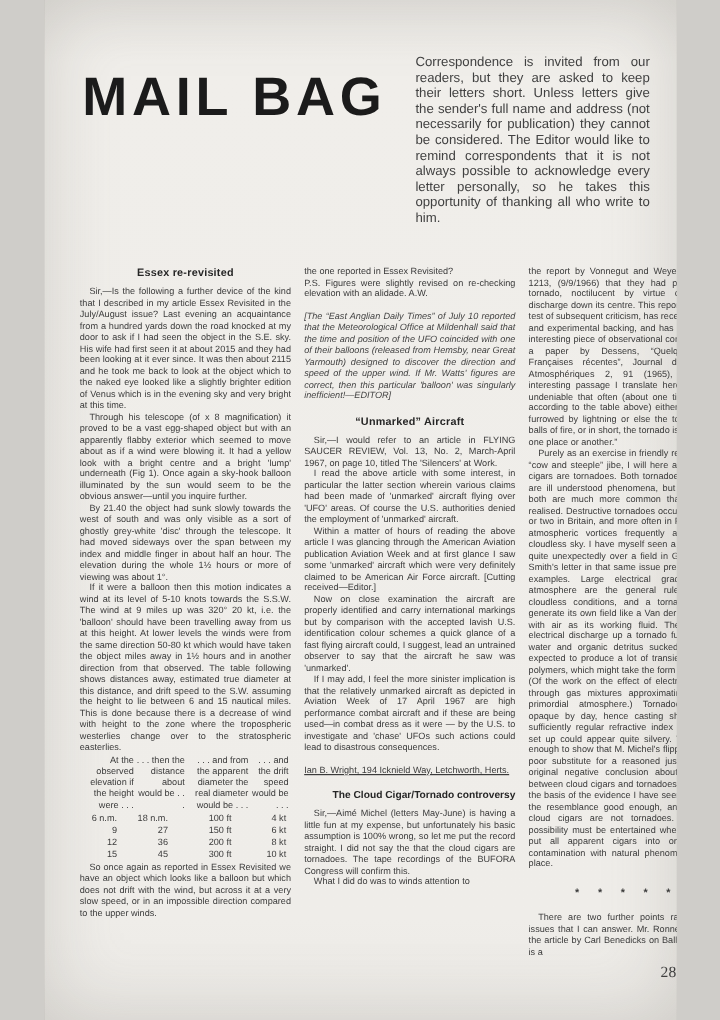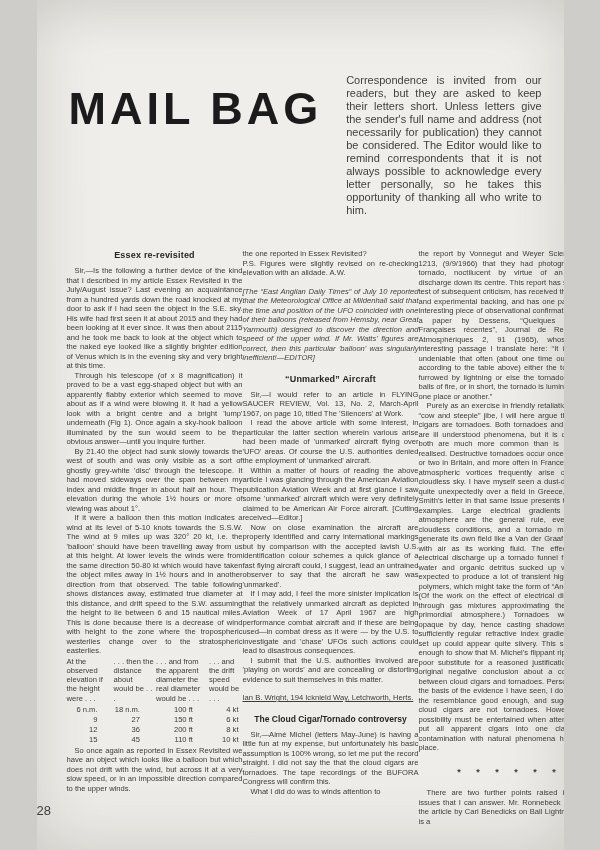--- a/index.html
+++ b/index.html
@@ -1,59 +1,59 @@
 <!DOCTYPE html>
 <html><head>
 <meta charset="utf-8">
 <style>
   html,body{margin:0;padding:0;background:#cfcdc9;}
   .page{
     width:527px;height:850px;box-sizing:border-box;position:relative;
     margin:0 auto;overflow:hidden;
     background:linear-gradient(180deg,#e9e7e3 0%,#f0eeea 6%,#efedE9 90%,#ebe9e5 100%);
     font-family:"Liberation Sans", sans-serif;color:#3b3b3b;
-    padding:72px 22px 0 30px;
+    padding:44px 22px 0 30px;
     box-shadow:inset 0 0 60px rgba(120,115,108,.25);
   }
   .masthead{display:flex;gap:24px;margin-bottom:32px;}
   .title{
     flex:0 0 238px;font-size:45px;line-height:1;font-weight:bold;color:#1b1b1b;
     letter-spacing:4px;margin:14px 0 0 2px;white-space:nowrap;
   }
   .intro{
     flex:1;font-size:11px;line-height:13px;text-align:justify;color:#414141;
     margin:2px 0 0 0;
   }
-  .columns{display:flex;}
+  .columns{display:flex;gap:11px;}
   .col{flex:0 0 176px;width:176px;font-size:7.6px;line-height:9.5px;text-align:justify;}
   .col p{margin:0;}
   .p{text-indent:8px;}
   h2{
     font-size:9px;line-height:11px;font-weight:bold;color:#262626;
     text-align:center;margin:11px 0 5px 0;letter-spacing:.2px;
   }
   h2.first{margin-top:1px;}
-  h2.left{text-align:center;font-size:8.5px;white-space:nowrap;letter-spacing:0;}
+  h2.left{text-align:right;font-size:8.5px;white-space:nowrap;letter-spacing:0;}
   .sig{margin-top:9px !important;}
   .editor-note{font-style:italic;margin-top:9px !important;color:#444;}
   .gap-top{margin-top:9px !important;text-decoration:underline;}
   table{width:100%;border-collapse:collapse;margin:1px 0 1px 0;}
   th{
-    font-size:7.6px;line-height:9.3px;font-weight:normal;text-align:left;
+    font-size:7.6px;line-height:9.3px;font-weight:normal;text-align:right;
     vertical-align:top;padding:0 2px 2px 0;
   }
   td{font-size:7.6px;line-height:10px;text-align:right;padding:0 16px 0 0;}
   td:last-child{padding-right:4px;}
   .stars{
     text-align:center;font-size:9px;font-weight:bold;letter-spacing:0;
     word-spacing:13px;margin:15px 0 11px 0;color:#3a3a3a;
   }
   .pagenum{
-    position:absolute;left:0;right:0;bottom:32px;text-align:left;
-    font-family:Liberation Sans, sans-serif;font-size:13px;color:#3f3f3f;
+    position:absolute;left:0;right:0;bottom:32px;text-align:right;
+    font-family:Liberation Serif, serif;font-size:13px;color:#3f3f3f;
   }
 </style>
 </head>
 <body>
 
 <div class="page">
 
   <header class="masthead">
     <div class="title">MAIL BAG</div>
     <p class="intro">Correspondence is invited from our readers, but they are asked to keep their letters short. Unless letters give the sender's full name and address (not necessarily for publication) they cannot be considered. The Editor would like to remind correspondents that it is not always possible to acknowledge every letter personally, so he takes this opportunity of thanking all who write to him.</p>
@@ -91,39 +91,38 @@
           </tr>
           <tr>
             <td>12</td>
             <td>36</td>
             <td>200 ft</td>
             <td>8 kt</td>
           </tr>
           <tr>
             <td>15</td>
             <td>45</td>
-            <td>110 ft</td>
+            <td>300 ft</td>
             <td>10 kt</td>
           </tr>
         </tbody>
       </table>
       <p class="p">So once again as reported in Essex Revisited we have an object which looks like a balloon but which does not drift with the wind, but across it at a very slow speed, or in an impossible direction compared to the upper winds.</p>
     </section>
 
     <section class="col">
       <p>the one reported in Essex Revisited?</p>
       <p>P.S. Figures were slightly revised on re-checking elevation with an alidade.  A.W.</p>
       <p class="editor-note">[The “East Anglian Daily Times” of July 10 reported that the Meteorological Office at Mildenhall said that the time and position of the UFO coincided with one of their balloons (released from Hemsby, near Great Yarmouth) designed to discover the direction and speed of the upper wind. If Mr. Watts' figures are correct, then this particular 'balloon' was singularly inefficient!—EDITOR]</p>
       <h2>“Unmarked” Aircraft</h2>
       <p class="p">Sir,—I would refer to an article in FLYING SAUCER REVIEW, Vol. 13, No. 2, March-April 1967, on page 10, titled The 'Silencers' at Work.</p>
-      <p class="p">I read the above article with some interest, in particular the latter section wherein various arise had been made of 'unmarked' aircraft flying over 'UFO' areas. Of course the U.S. authorities denied the employment of 'unmarked' aircraft.</p>
+      <p class="p">I read the above article with some interest, in particular the latter section wherein various claims had been made of 'unmarked' aircraft flying over 'UFO' areas. Of course the U.S. authorities denied the employment of 'unmarked' aircraft.</p>
       <p class="p">Within a matter of hours of reading the above article I was glancing through the American Aviation publication Aviation Week and at first glance I saw some 'unmarked' aircraft which were very definitely claimed to be American Air Force aircraft. [Cutting received—Editor.]</p>
       <p class="p">Now on close examination the aircraft are properly identified and carry international markings but by comparison with the accepted lavish U.S. identification colour schemes a quick glance of a fast flying aircraft could, I suggest, lead an untrained observer to say that the aircraft he saw was 'unmarked'.</p>
       <p class="p">If I may add, I feel the more sinister implication is that the relatively unmarked aircraft as depicted in Aviation Week of 17 April 1967 are high performance combat aircraft and if these are being used—in combat dress as it were — by the U.S. to investigate and 'chase' UFOs such actions could lead to disastrous consequences.</p>
-      <p class="p">I submit that the U.S. authorities involved are 'playing on words' and are concealing or distorting evidence to suit themselves in this matter.</p>
       <p class="gap-top">Ian B. Wright, 194 Icknield Way, Letchworth, Herts.</p>
       <h2 class="left">The Cloud Cigar/Tornado controversy</h2>
       <p class="p">Sir,—Aimé Michel (letters May-June) is having a little fun at my expense, but unfortunately his basic assumption is 100% wrong, so let me put the record straight. I did not say the that the cloud cigars are tornadoes. The tape recordings of the BUFORA Congress will confirm this.</p>
       <p class="p">What I did do was to winds attention to</p>
     </section>
 
     <section class="col">
       <p>the report by Vonnegut and Weyer Science 153, 1213, (9/9/1966) that they had photographed a tornado, noctilucent by virtue of an electric discharge down its centre. This report has stood the test of subsequent criticism, has received theoretical and experimental backing, and has one particularly interesting piece of observational confirmation. This, a paper by Dessens, “Quelques tornades Françaises récentes”, Journal de Recherches Atmosphériques 2, 91 (1965), whose most interesting passage I translate here: “It is in fact undeniable that often (about one time out of two, according to the table above) either the tornado is furrowed by lightning or else the tornado “vomits” balls of fire, or in short, the tornado is luminescent in one place or another.”</p>
       <p class="p">Purely as an exercise in friendly retaliation for the “cow and steeple” jibe, I will here argue that cloud cigars are tornadoes. Both tornadoes and lightning are ill understood phenomena, but it is clear that both are much more common than is generally realised. Destructive tornadoes occur once per year or two in Britain, and more often in France. Smaller atmospheric vortices frequently arise out of a cloudless sky. I have myself seen a dust-devil form quite unexpectedly over a field in Greece, and Mr. Smith's letter in that same issue presents two more examples. Large electrical gradients in the atmosphere are the general rule, even under cloudless conditions, and a tornado might well generate its own field like a Van der Graaf machine with air as its working fluid. The effect of an electrical discharge up a tornado funnel full of air, water and organic detritus sucked up would be expected to produce a lot of transient high energy polymers, which might take the form of “Angel Hair”. (Of the work on the effect of electrical discharges through gas mixtures approximating the Earth's primordial atmosphere.) Tornadoes would be opaque by day, hence casting shadows, and if sufficiently regular refractive index gradients were set up could appear quite silvery. This should be enough to show that M. Michel's flippant riposte is a poor substitute for a reasoned justification of his original negative conclusion about a connection between cloud cigars and tornadoes. Personally, on the basis of the evidence I have seen, I do not think the resemblance good enough, and suggest that cloud cigars are not tornadoes. However, the possibility must be entertained when attempting to put all apparent cigars into one class, that contamination with natural phenomena has taken place.</p>
       <div class="stars">* * * * * *</div>

